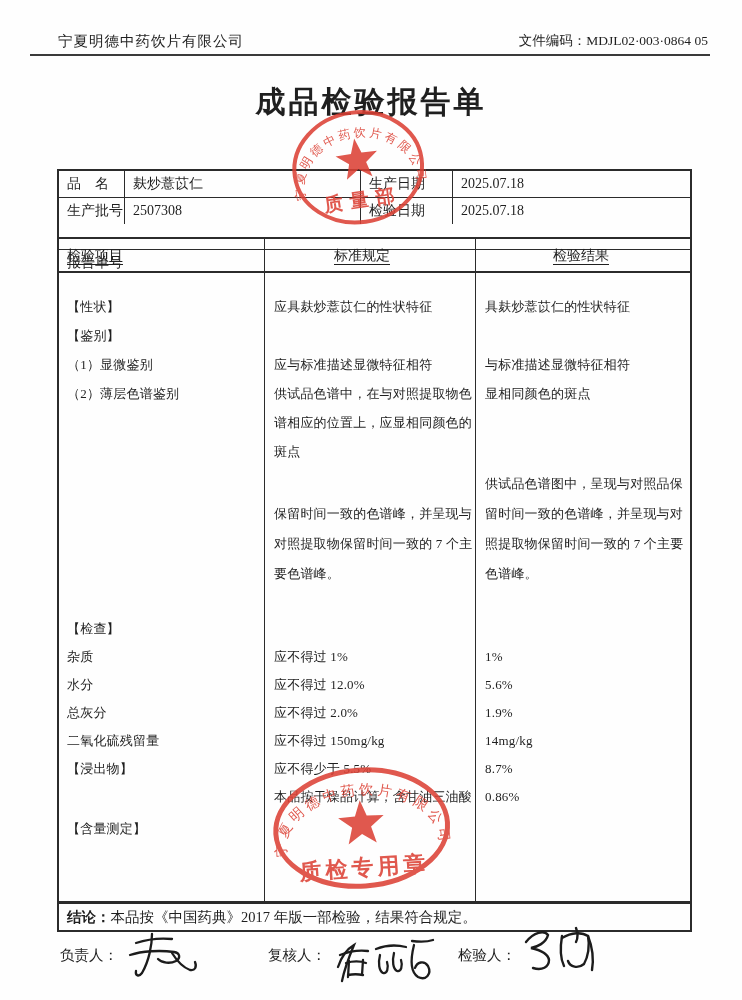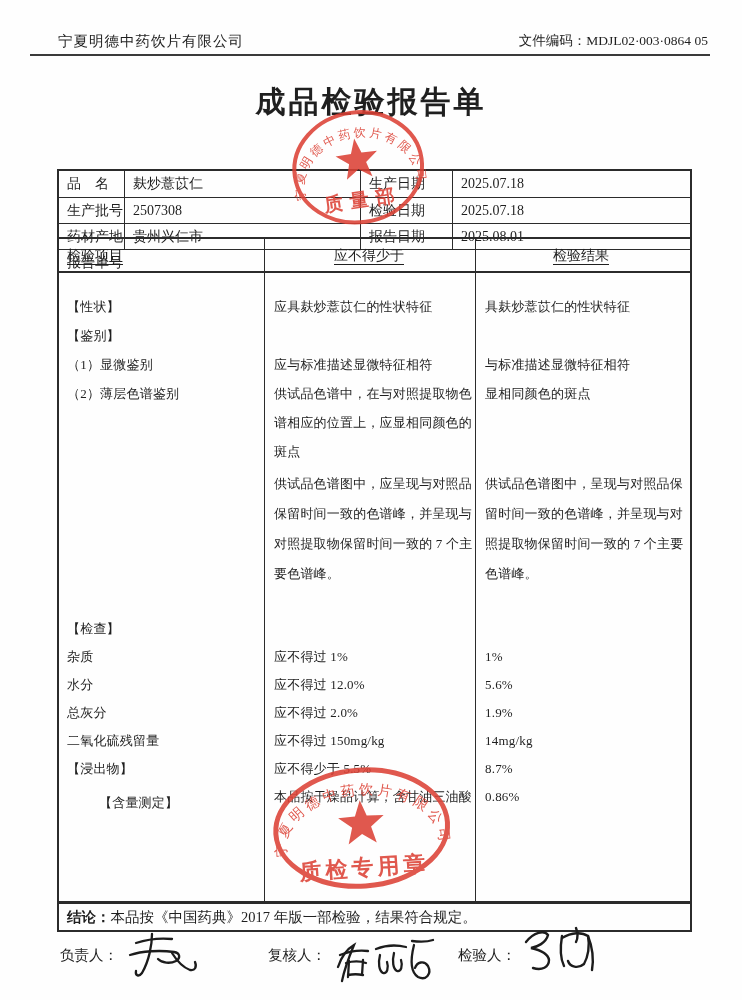--- a/index.html
+++ b/index.html
@@ -63,58 +63,51 @@
       <div class="info-cell bl" style="left:393px;width:238px;">2025.07.18</div>
     </div>
 
     <div class="info-row bt" style="top:26px;">
       <div class="info-cell" style="left:0;width:65px;">生产批号</div>
       <div class="info-cell bl" style="left:65px;width:236px;">2507308</div>
       <div class="info-cell bl" style="left:301px;width:92px;">检验日期</div>
       <div class="info-cell bl" style="left:393px;width:238px;">2025.07.18</div>
     </div>
 
-    <div class="info-row bt" style="top:52px;">
-      <div class="info-cell" style="left:0;width:65px;">药材产地</div>
-      <div class="info-cell bl" style="left:65px;width:236px;">贵州兴仁市</div>
-      <div class="info-cell bl" style="left:301px;width:92px;">报告日期</div>
-      <div class="info-cell bl" style="left:393px;width:238px;">2025.08.01</div>
-    </div>
 
     <div class="info-row bt" style="top:78px;">
       <div class="info-cell" style="left:0;width:301px;">报告单号</div>
     </div>
   </div>
 
   <div class="main-table">
     <div class="vline" style="left:205px;"></div>
     <div class="vline" style="left:416px;"></div>
 
     <div class="col-head" style="left:8px;">检验项目</div>
-    <div class="col-head" style="left:275px;">应不得少于</div>
+    <div class="col-head" style="left:275px;">标准规定</div>
     <div class="col-head" style="left:494px;">检验结果</div>
 
     <div class="tline" style="left:8px;top:60px;">【性状】</div>
     <div class="tline" style="left:8px;top:89px;">【鉴别】</div>
     <div class="tline" style="left:8px;top:118px;">（1）显微鉴别</div>
     <div class="tline" style="left:8px;top:147px;">（2）薄层色谱鉴别</div>
     <div class="tline" style="left:8px;top:382px;">【检查】</div>
     <div class="tline" style="left:8px;top:410px;">杂质</div>
     <div class="tline" style="left:8px;top:438px;">水分</div>
     <div class="tline" style="left:8px;top:466px;">总灰分</div>
     <div class="tline" style="left:8px;top:494px;">二氧化硫残留量</div>
     <div class="tline" style="left:8px;top:522px;">【浸出物】</div>
-    <div class="tline" style="left:8px;top:556px;margin-left:32px;">【含量测定】</div>
+    <div class="tline" style="left:8px;top:582px;">【含量测定】</div>
 
     <div class="tline" style="left:215px;top:60px;">应具麸炒薏苡仁的性状特征</div>
     <div class="tline" style="left:215px;top:118px;">应与标准描述显微特征相符</div>
     <div class="tline" style="left:215px;top:147px;">供试品色谱中，在与对照提取物色</div>
     <div class="tline" style="left:215px;top:176px;">谱相应的位置上，应显相同颜色的</div>
     <div class="tline" style="left:215px;top:205px;">斑点</div>
-    <div class="tline" style="left:215px;top:237px;">供试品色谱图中，应呈现与对照品</div>
     <div class="tline" style="left:215px;top:267px;">保留时间一致的色谱峰，并呈现与</div>
     <div class="tline" style="left:215px;top:297px;">对照提取物保留时间一致的 7 个主</div>
     <div class="tline" style="left:215px;top:327px;">要色谱峰。</div>
     <div class="tline" style="left:215px;top:410px;">应不得过 1%</div>
     <div class="tline" style="left:215px;top:438px;">应不得过 12.0%</div>
     <div class="tline" style="left:215px;top:466px;">应不得过 2.0%</div>
     <div class="tline" style="left:215px;top:494px;">应不得过 150mg/kg</div>
     <div class="tline" style="left:215px;top:522px;">应不得少于 5.5%</div>
     <div class="tline" style="left:215px;top:550px;">本品按干燥品计算，含甘油三油酸</div>
 

